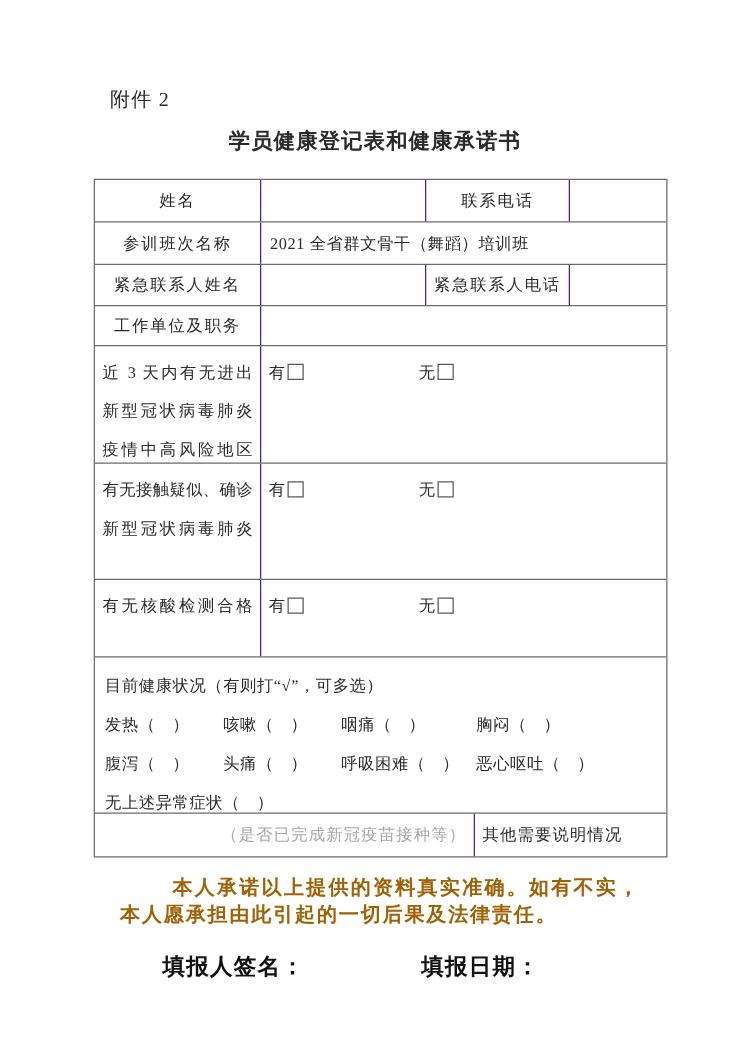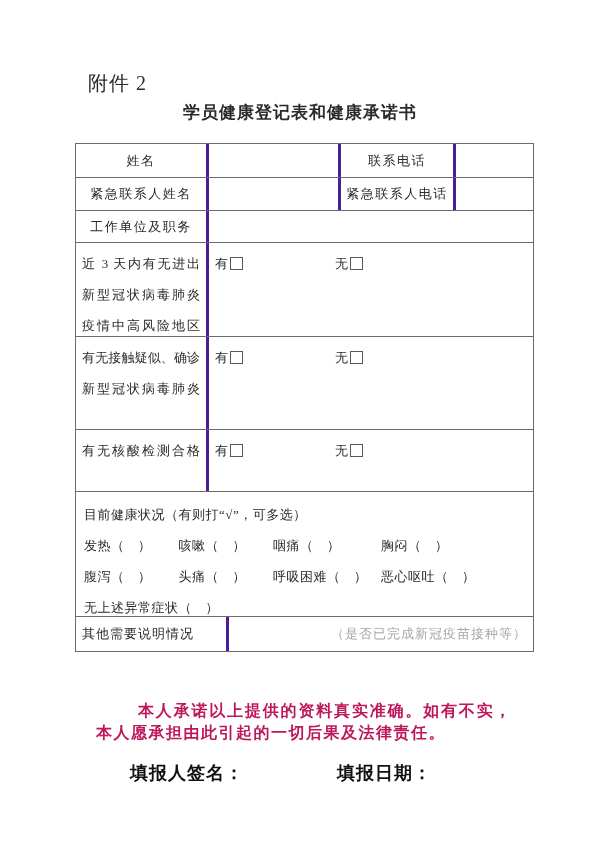--- a/index.html
+++ b/index.html
@@ -10,21 +10,21 @@
     height: 848px;
     background: #ffffff;
     font-family: "Liberation Serif", "DejaVu Serif", serif;
     color: #2a2a2a;
     overflow: hidden;
   }
   .attachment {
     position: absolute;
     left: 88px;
     top: 70px;
-    font-size: 20px;
+    font-size: 16px;
     letter-spacing: 1px;
   }
   .title {
     position: absolute;
     left: 0;
     top: 101px;
     width: 100%;
     text-align: center;
     font-size: 17px;
     font-weight: bold;
@@ -33,21 +33,21 @@
   .form-table {
     position: absolute;
     left: 75px;
     top: 143px;
     width: 459px;
     border: 1px solid #6b6b6b;
     font-size: 13px;
   }
   .trow { display: flex; border-bottom: 1px solid #6b6b6b; }
   .trow:last-child { border-bottom: none; }
-  .tcell { border-right: 3px solid #4c1d95; overflow: hidden; }
+  .tcell { border-right: 1px solid #4c1d95; overflow: hidden; }
   .tcell:last-child { border-right: none; }
   .c1 { width: 133px; }
   .c2 { width: 132px; }
   .c3 { width: 115px; }
   .c4 { width: 77px; }
   .cspan { width: 324px; }
   .c-other-label { width: 153px; }
   .c-other-note { width: 304px; }
   .h34 { height: 34px; }
   .h32 { height: 32px; }
@@ -106,21 +106,21 @@
     left: 96px;
     top: 700px;
     width: 416px;
     font-family: "Liberation Sans", "DejaVu Sans", sans-serif;
     font-weight: bold;
     font-size: 16px;
     line-height: 22px;
     letter-spacing: 1.5px;
     text-indent: 42px;
     text-align: justify;
-    color: #be185d;
+    color: #a16207;
   }
   .sign-label {
     position: absolute;
     top: 761px;
     font-family: "Liberation Sans", "DejaVu Sans", sans-serif;
     font-weight: bold;
     font-size: 18px;
     letter-spacing: 1px;
     color: #111;
   }
@@ -138,20 +138,24 @@
 
   <div class="form-table">
 
     <div class="trow h34">
       <div class="tcell c1 center-cell">姓名</div>
       <div class="tcell c2 value-cell"></div>
       <div class="tcell c3 center-cell">联系电话</div>
       <div class="tcell c4 value-cell"></div>
     </div>
 
+    <div class="trow h34">
+      <div class="tcell c1 center-cell">参训班次名称</div>
+      <div class="tcell cspan value-cell">2021 全省群文骨干（舞蹈）培训班</div>
+    </div>
 
     <div class="trow h33">
       <div class="tcell c1 center-cell">紧急联系人姓名</div>
       <div class="tcell c2 value-cell"></div>
       <div class="tcell c3 center-cell">紧急联系人电话</div>
       <div class="tcell c4 value-cell"></div>
     </div>
 
     <div class="trow h32">
       <div class="tcell c1 center-cell">工作单位及职务</div>
@@ -193,22 +197,22 @@
     <div class="trow h125">
       <div class="tcell health-cell">
         <div>目前健康状况（有则打“√”，可多选）</div>
         <div>发热（　）　　咳嗽（　）　　咽痛（　）　　　胸闷（　）</div>
         <div>腹泻（　）　　头痛（　）　　呼吸困难（　）　恶心呕吐（　）</div>
         <div>无上述异常症状（　）</div>
       </div>
     </div>
 
     <div class="trow h34">
+      <div class="tcell c-other-note other-note-cell">（是否已完成新冠疫苗接种等）</div>
       <div class="tcell c-other-label other-label-cell">其他需要说明情况</div>
-      <div class="tcell c-other-note other-note-cell">（是否已完成新冠疫苗接种等）</div>
     </div>
 
   </div>
 
   <div class="commitment">本人承诺以上提供的资料真实准确。如有不实，本人愿承担由此引起的一切后果及法律责任。</div>
 
   <div class="sign-label sign-left">填报人签名：</div>
   <div class="sign-label sign-right">填报日期：</div>
 
 </div>

